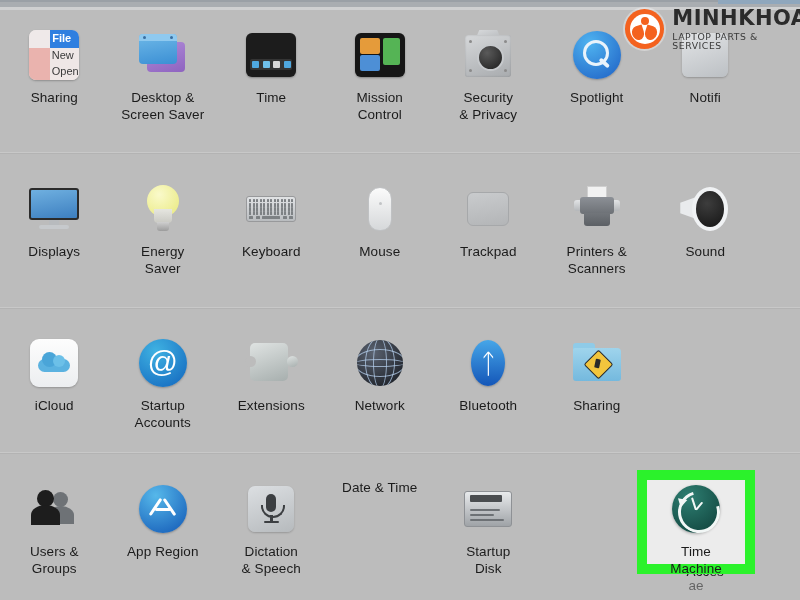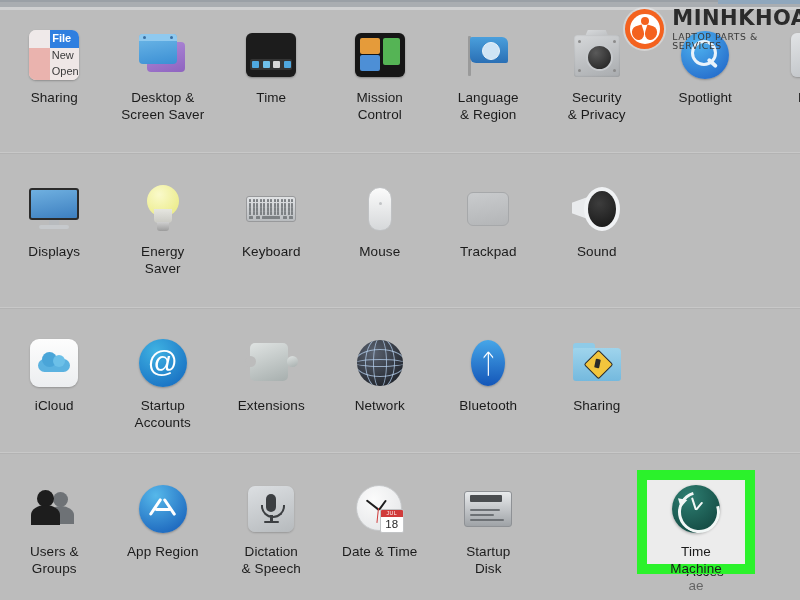--- a/index.html
+++ b/index.html
@@ -307,31 +307,20 @@
         <div class="mc">
             <div class="a"></div>
             <div class="b"></div>
             <div class="c"></div>
           </div>
       </div>
       <div class="label">Mission
 Control</div>
     </div>
 
-    <div class="cell">
-      <div class="icon-box">
-        <div class="flag">
-            <div class="pole"></div>
-            <div class="cloth"></div>
-            <div class="emb"></div>
-          </div>
-      </div>
-      <div class="label">Language
-&amp; Region</div>
-    </div>
 
     <div class="cell">
       <div class="icon-box">
         <div class="sec">
           <div class="roof"></div>
             <div class="plate"></div>
             <div class="dial"></div>
           <div class="dot" style="left:5px;top:9px;"></div>
           <div class="dot" style="left:40px;top:9px;"></div>
           <div class="dot" style="left:5px;top:38px;"></div>
@@ -471,20 +460,33 @@
       <div class="label">Mouse</div>
     </div>
 
     <div class="cell">
       <div class="icon-box">
           <div class="tp"></div>
         </div>
       <div class="label">Trackpad</div>
     </div>
 
+    <div class="cell">
+      <div class="icon-box">
+        <div class="prn">
+            <div class="paper"></div>
+            <div class="lknob"></div>
+            <div class="rknob"></div>
+            <div class="body"></div>
+            <div class="out"></div>
+          </div>
+      </div>
+      <div class="label">Printers &amp;
+Scanners</div>
+    </div>
 
     <div class="cell">
       <div class="icon-box">
         <div class="snd">
             <div class="cone"></div>
             <div class="ring"></div>
             <div class="dia"></div>
           </div>
       </div>
       <div class="label">Sound</div>
@@ -598,32 +600,20 @@
             <div class="arc"></div>
             <div class="stem"></div>
             <div class="base"></div>
           </div>
       </div>
       <div class="label">Dictation
 &amp; Speech</div>
     </div>
 
     <div class="cell">
-      <div class="icon-box">
-        <div class="dt">
-          <div class="face"></div>
-            <div class="mh"></div>
-            <div class="hh"></div>
-            <div class="sh"></div>
-          <div class="cal">
-            <div class="m">JUL</div>
-            <div class="d">18</div>
-          </div>
-        </div>
-      </div>
       <div class="label">Date &amp; Time</div>
     </div>
 
     <div class="cell">
       <div class="icon-box">
         <div class="sdk">
           <div class="hd"></div>
             <div class="lbl"></div>
           <div class="ln" style="top:22px;width:30px;"></div>
           <div class="ln" style="top:27px;width:24px;"></div>

